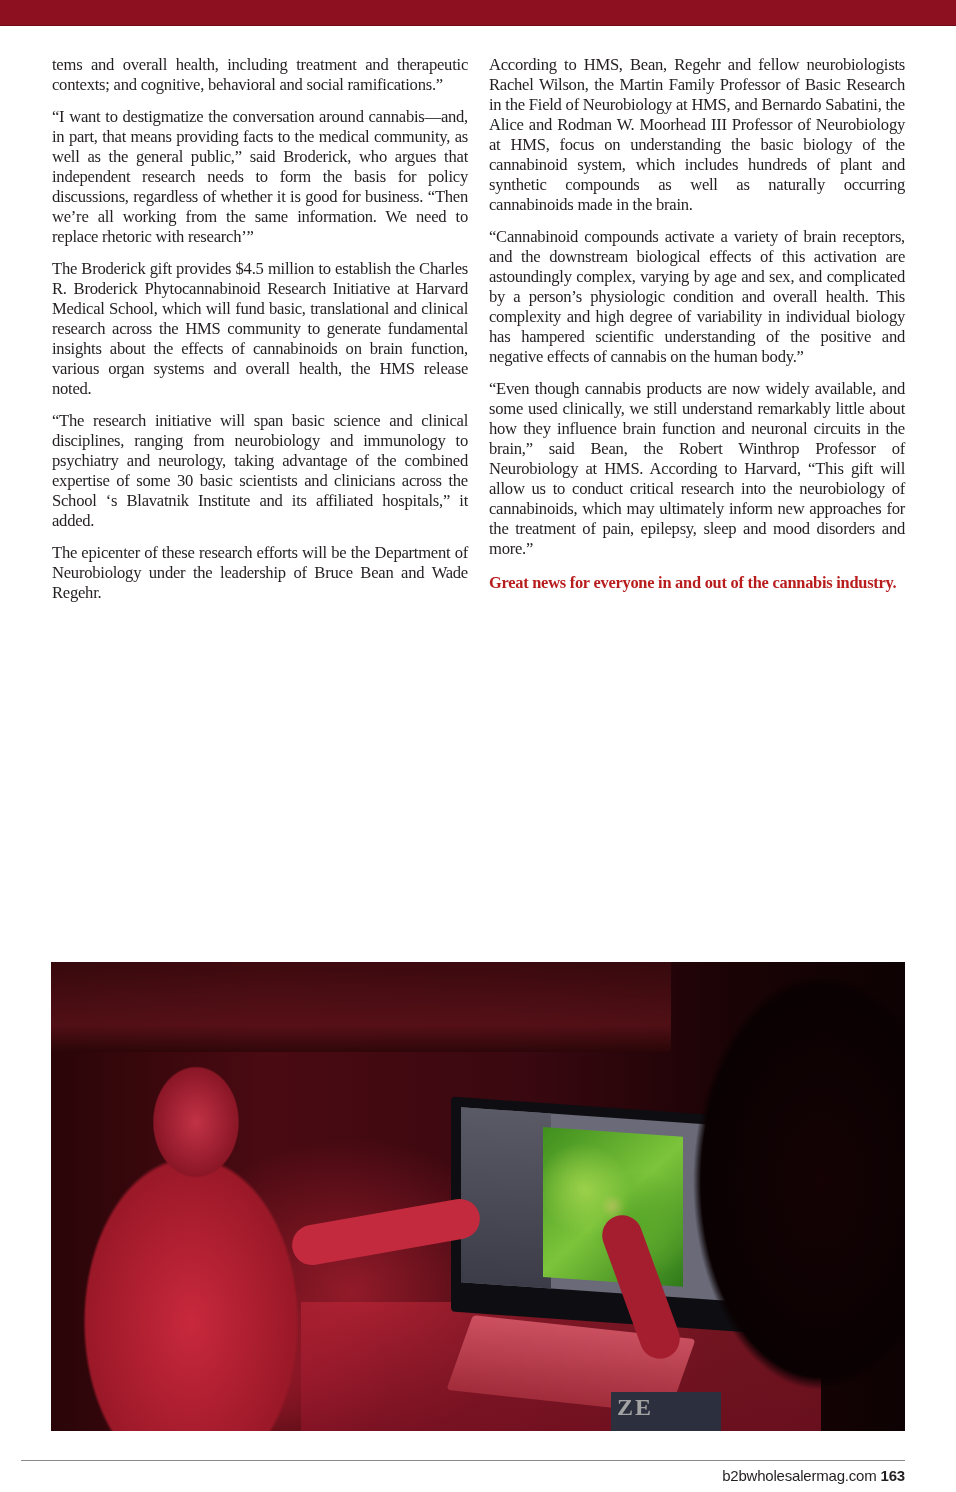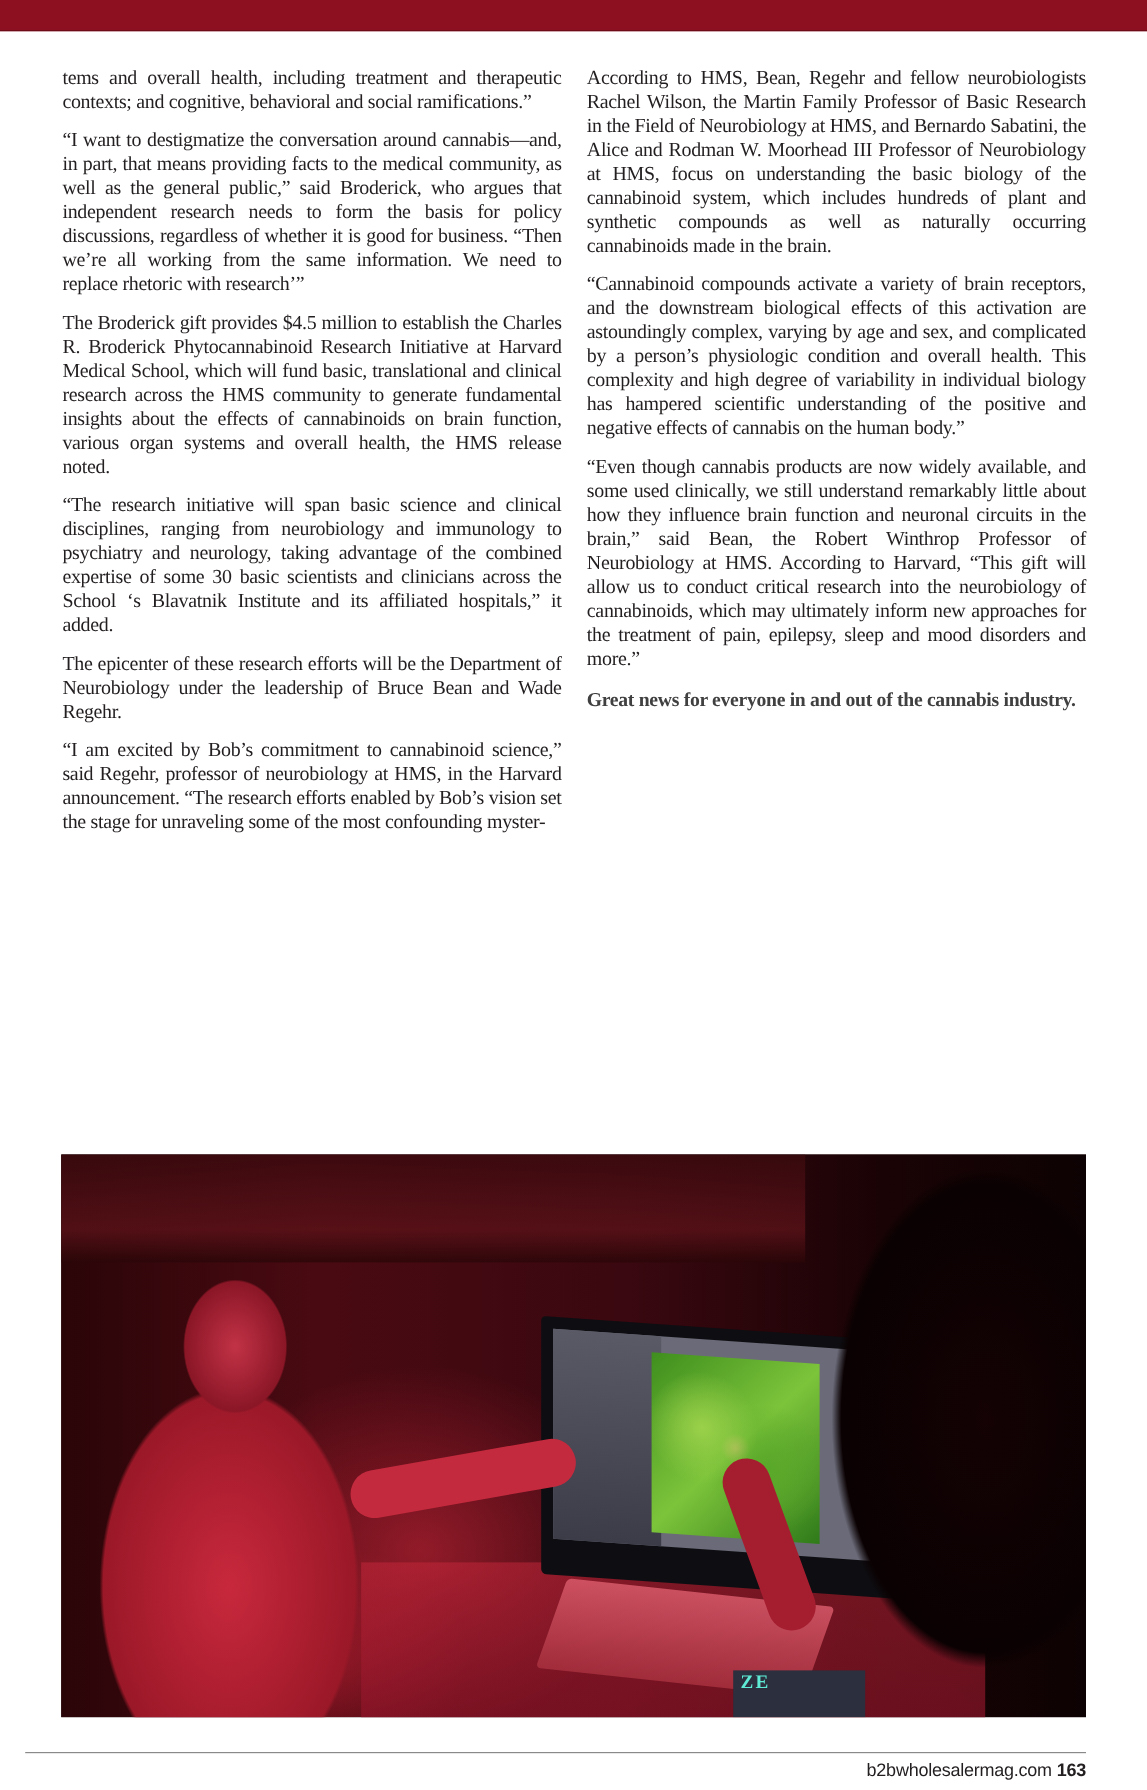--- a/index.html
+++ b/index.html
@@ -32,21 +32,21 @@
     margin: 4px 0 0 0;
     font-family: "Liberation Sans", "DejaVu Sans", sans-serif;
     font-weight: bold;
     font-size: 22px;
     line-height: 26px;
     color: #8c1020;
     letter-spacing: -0.3px;
   }
   .col p.after-heading { margin-top: 0; }
   .closing-line {
-    color: #404040;
+    color: #b91c1c;
     font-weight: bold;
     font-size: 16.4px !important;
     margin-top: 14px !important;
   }
   .photo {
     position: absolute; left: 51px; top: 962px; width: 854px; height: 469px;
     overflow: hidden;
     background: #1a0306;
   }
   .photo .bg {
@@ -113,21 +113,21 @@
     position: absolute; left: 570px; top: 250px; width: 40px; height: 150px;
     background: #a51e30; border-radius: 20px;
     transform: rotate(-20deg);
   }
   .photo .zeiss-mat {
     position: absolute; left: 560px; top: 430px; width: 110px; height: 39px;
     background: #2b2f3e;
   }
   .photo .zeiss-mat span {
     position: absolute; left: 6px; top: 2px;
-    font-family: "Liberation Serif", serif; font-weight: bold; font-size: 16px; color: #5eead4;
+    font-family: "Liberation Serif", serif; font-weight: bold; font-size: 24px; color: #a3a3a3;
     letter-spacing: 2px;
   }
   .footer-rule {
     position: absolute; left: 21px; top: 1460px; width: 884px; height: 1px;
     background: #8a8a8a;
   }
   .footer {
     position: absolute; right: 51px; top: 1467px;
     font-family: Liberation Sans, sans-serif;
     font-size: 15px; color: #231f20;
@@ -139,21 +139,20 @@
 <body>
 
 <div class="top-bar"></div>
 
 <div class="col col-left">
   <p>tems and overall health, including treatment and therapeutic contexts; and cognitive, behavioral and social ramifications.”</p>
   <p>“I want to destigmatize the conversation around cannabis—and, in part, that means providing facts to the medical community, as well as the general public,” said Broderick, who argues that independent research needs to form the basis for policy discussions, regardless of whether it is good for business. “Then we’re all working from the same information. We need to replace rhetoric with research’”</p>
   <p>The Broderick gift provides $4.5 million to establish the Charles R. Broderick Phytocannabinoid Research Initiative at Harvard Medical School, which will fund basic, translational and clinical research across the HMS community to generate fundamental insights about the effects of cannabinoids on brain function, various organ systems and overall health, the HMS release noted.</p>
   <p>“The research initiative will span basic science and clinical disciplines, ranging from neurobiology and immunology to psychiatry and neurology, taking advantage of the combined expertise of some 30 basic scientists and clinicians across the School ‘s Blavatnik Institute and its affiliated hospitals,” it added.</p>
   <p class="after-heading">The epicenter of these research efforts will be the Department of Neurobiology under the leadership of Bruce Bean and Wade Regehr.</p>
-  <p>“I am excited by Bob’s commitment to cannabinoid science,” said Regehr, professor of neurobiology at HMS, in the Harvard announcement. “The research efforts enabled by Bob’s vision set the stage for unraveling some of the most confounding myster-</p>
 </div>
 
 <div class="col col-right">
   <p>According to HMS, Bean, Regehr and fellow neurobiologists Rachel Wilson, the Martin Family Professor of Basic Research in the Field of Neurobiology at HMS, and Bernardo Sabatini, the Alice and Rodman W. Moorhead III Professor of Neurobiology at HMS, focus on understanding the basic biology of the cannabinoid system, which includes hundreds of plant and synthetic compounds as well as naturally occurring cannabinoids made in the brain.</p>
   <p>“Cannabinoid compounds activate a variety of brain receptors, and the downstream biological effects of this activation are astoundingly complex, varying by age and sex, and complicated by a person’s physiologic condition and overall health. This complexity and high degree of variability in individual biology has hampered scientific understanding of the positive and negative effects of cannabis on the human body.”</p>
   <p>“Even though cannabis products are now widely available, and some used clinically, we still understand remarkably little about how they influence brain function and neuronal circuits in the brain,” said Bean, the Robert Winthrop Professor of Neurobiology at HMS. According to Harvard, “This gift will allow us to conduct critical research into the neurobiology of cannabinoids, which may ultimately inform new approaches for the treatment of pain, epilepsy, sleep and mood disorders and more.”</p>
   <p class="closing-line">Great news for everyone in and out of the cannabis industry.</p>
 </div>
 
 <div class="photo" title="Two researchers in a red-lit lab pointing at a monitor showing a green fluorescence microscopy image">

